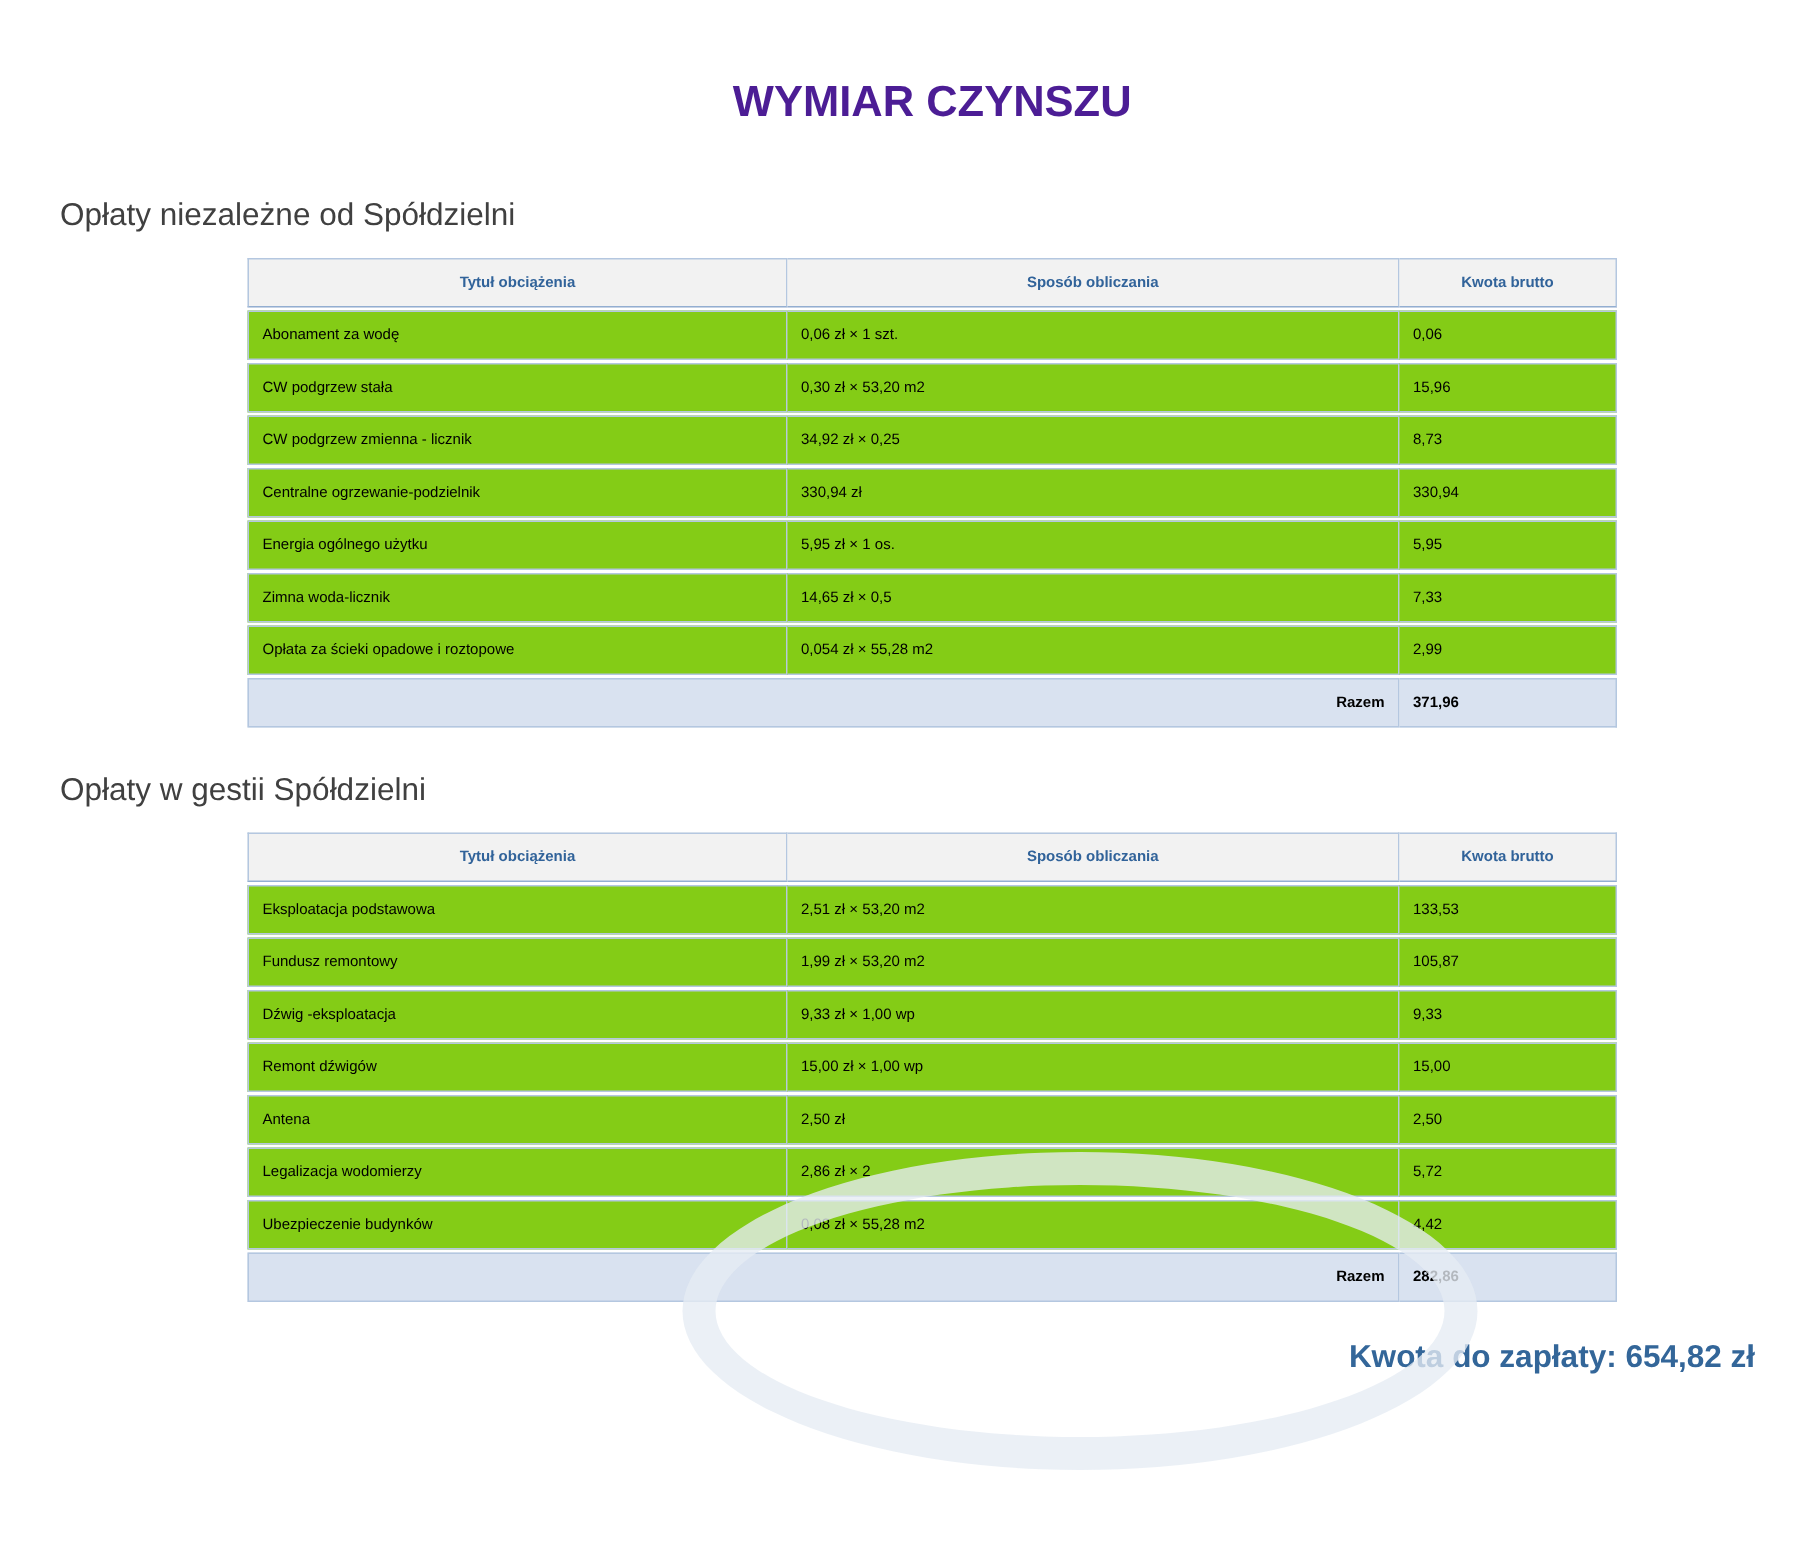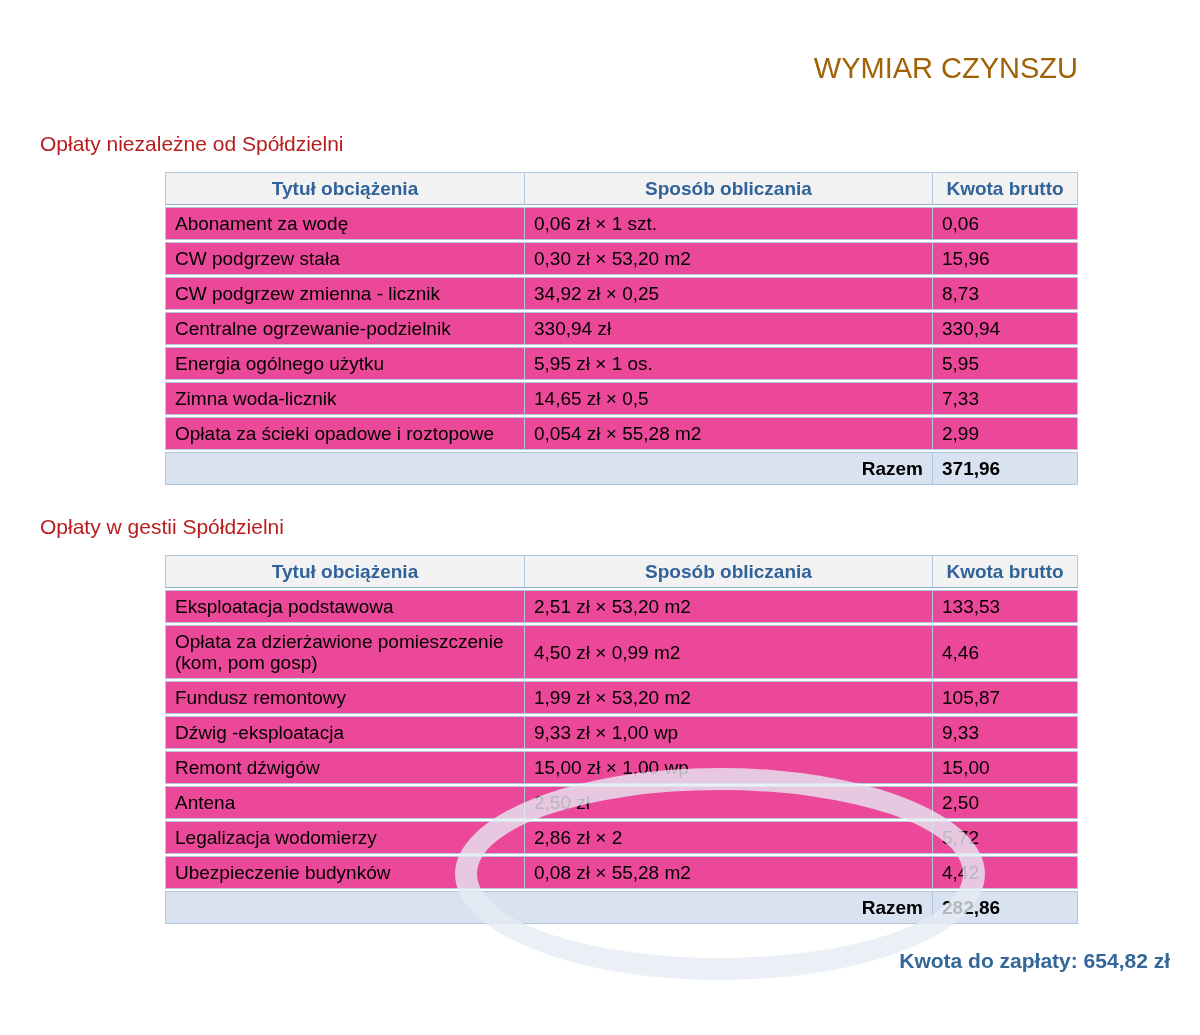--- a/index.html
+++ b/index.html
@@ -11,55 +11,55 @@
   .page {
     position: relative;
     width: 1200px;
     height: 1035px;
     background: #ffffff;
     overflow: hidden;
   }
   .title {
     margin: 52px 0 0 165px;
     width: 913px;
-    text-align: right;
+    text-align: center;
     font-size: 29px;
-    font-weight: normal;
-    color: #a16207;
+    font-weight: bold;
+    color: #4c1d95;
     line-height: 32px;
   }
   .section-heading {
     margin: 0;
     padding: 0 0 0 40px;
     font-size: 21px;
     font-weight: 400;
-    color: #b91c1c;
+    color: #404040;
     line-height: 26px;
   }
   .charges-section:nth-of-type(1) .section-heading { margin-top: 47px; }
   .charges-section:nth-of-type(2) .section-heading { margin-top: 27px; }
   table.charges-table {
     margin: 13px 0 0 165px;
     width: 913px;
     table-layout: fixed;
     border-collapse: separate;
     border-spacing: 0 2px;
-    font-size: 19px;
+    font-size: 10px;
     color: #000000;
   }
   col.c1 { width: 360px; }
   col.c2 { width: 408px; }
   col.c3 { width: 145px; }
   .charges-table th,
   .charges-table td {
     border: 1px solid #b4c7e0;
     padding: 5px 9px;
     line-height: 21px;
     vertical-align: middle;
-    background: #ec4899;
+    background: #84cc16;
     overflow: hidden;
   }
   .charges-table th + th,
   .charges-table td + td { border-left: none; }
   .charges-table thead th {
     background: #f2f2f2;
     color: #31639a;
     font-weight: bold;
     text-align: center;
     border-bottom-color: #93aed1;
@@ -184,25 +184,20 @@
               <th>Kwota brutto</th>
             </tr>
       </thead>
       <tbody>
             <tr>
               <td>Eksploatacja podstawowa</td>
               <td>2,51 zł × 53,20 m2</td>
               <td class="amount">133,53</td>
             </tr>
             <tr>
-              <td>Opłata za dzierżawione pomieszczenie (kom, pom gosp)</td>
-              <td>4,50 zł × 0,99 m2</td>
-              <td class="amount">4,46</td>
-            </tr>
-            <tr>
               <td>Fundusz remontowy</td>
               <td>1,99 zł × 53,20 m2</td>
               <td class="amount">105,87</td>
             </tr>
             <tr>
               <td>Dźwig -eksploatacja</td>
               <td>9,33 zł × 1,00 wp</td>
               <td class="amount">9,33</td>
             </tr>
             <tr>

